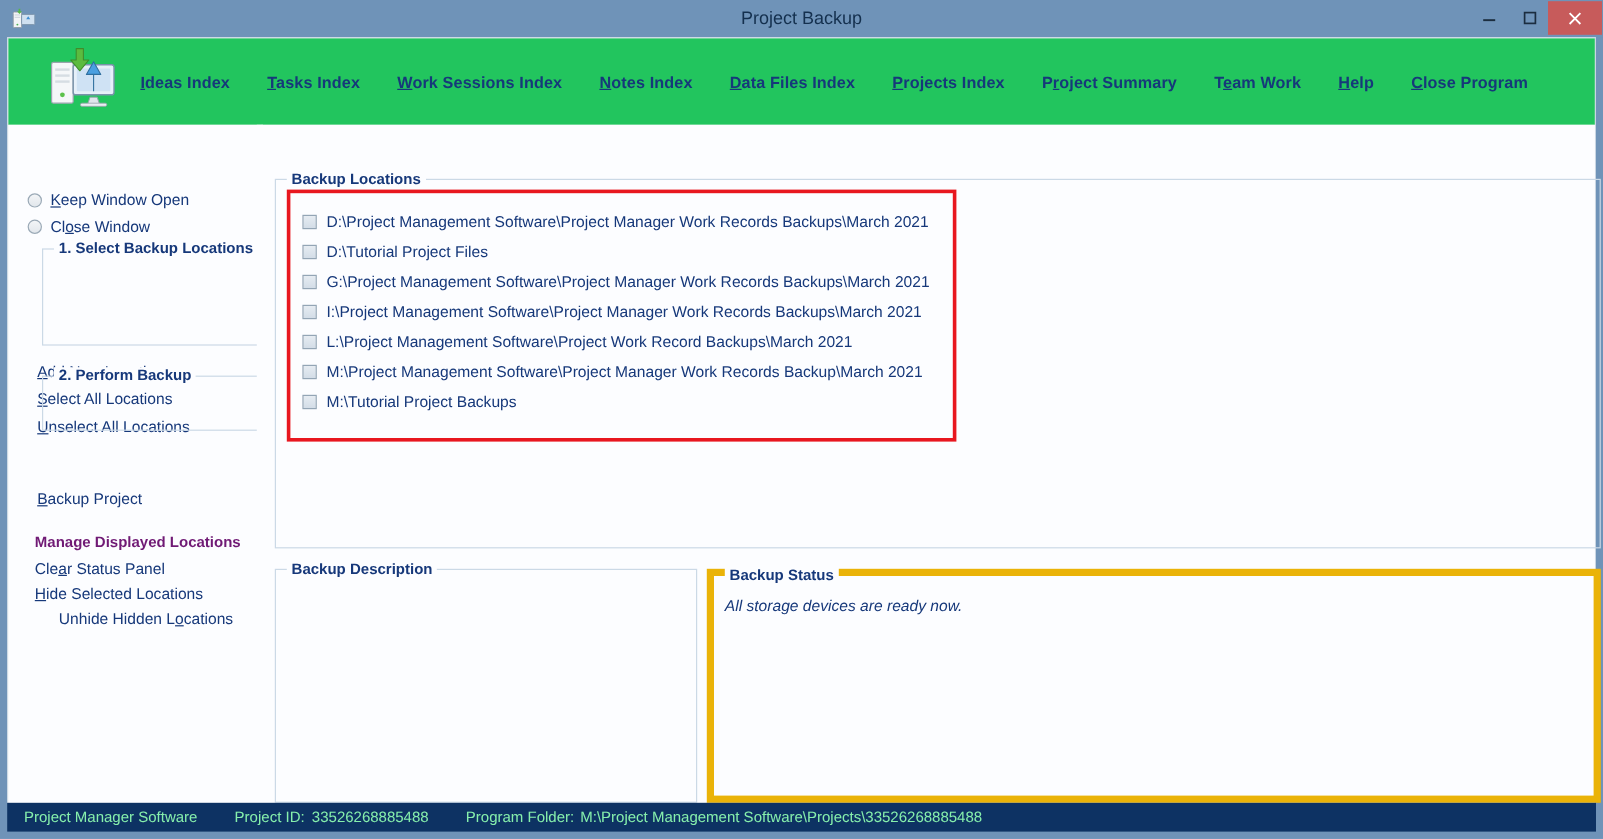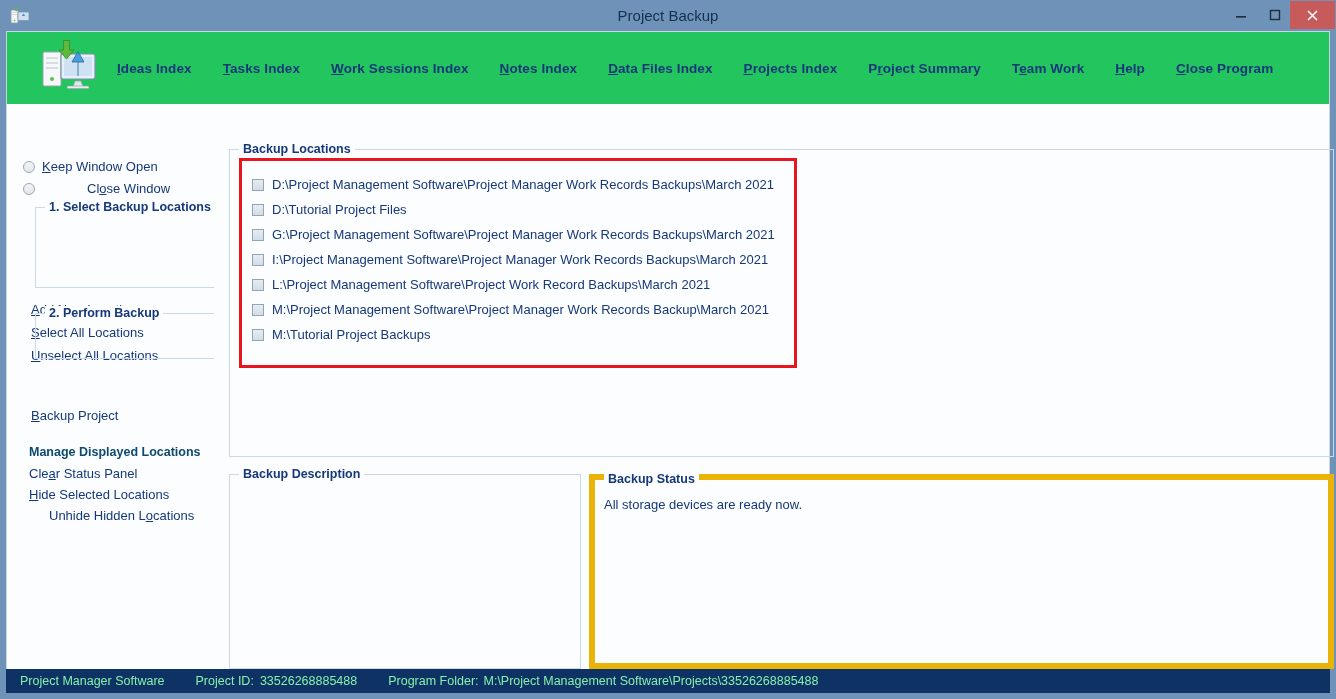--- a/index.html
+++ b/index.html
@@ -108,21 +108,21 @@
   }
   .radio-dot {
     width: 12px; height: 12px;
     border-radius: 50%;
     border: 1px solid #9aa9b6;
     background: linear-gradient(180deg,#f3f5f7 0%, #e2e7ec 100%);
     margin-right: 7px;
     flex: none;
   }
   #radio-keep { left: 16px; top: 55px; }
-  #radio-close { left: 16px; top: 77px; gap: 45px; }
+  #radio-close { left: 16px; top: 77px; }
 
   .groupbox {
     position: absolute;
     border: 1px solid #cbd9e6;
     background: transparent;
     margin-left: 12px;
   }
   .groupbox > .gb-title {
     position: absolute;
     top: -8px; left: 9px;
@@ -142,21 +142,21 @@
   }
   .side-link u { text-decoration: underline; }
 
   #gb-select { left: 16px; top: 103px; width: 186px; height: 81px; }
   #gb-perform { left: 16px; top: 209px; width: 186px; height: 46px; }
 
   .side-head {
     position: absolute;
     font-size: 12.5px;
     font-weight: bold;
-    color: #0c4a6e;
+    color: #701a75;
     white-space: nowrap;
   }
 
   
   #main {
     position: absolute; left: 207px; top: 72px;
     width: 1115px; height: 566px;
     background: #fcfdff;
   }
 
@@ -205,20 +205,21 @@
   #gb-status {
     position: absolute; left: 363px; top: 370px;
     width: 745px; height: 195px;
     border: 6px solid #eab308;
   }
   #status-text {
     position: absolute; left: 9px; top: 17px;
     font-size: 13px;
     color: #16387a;
     white-space: nowrap;
+    font-style: italic;
   }
   #description-area {
     position: absolute; left: 0; top: 0;
     width: 100%; height: 100%;
     background: transparent;
   }
 
   
   #statusbar {
     position: absolute;

